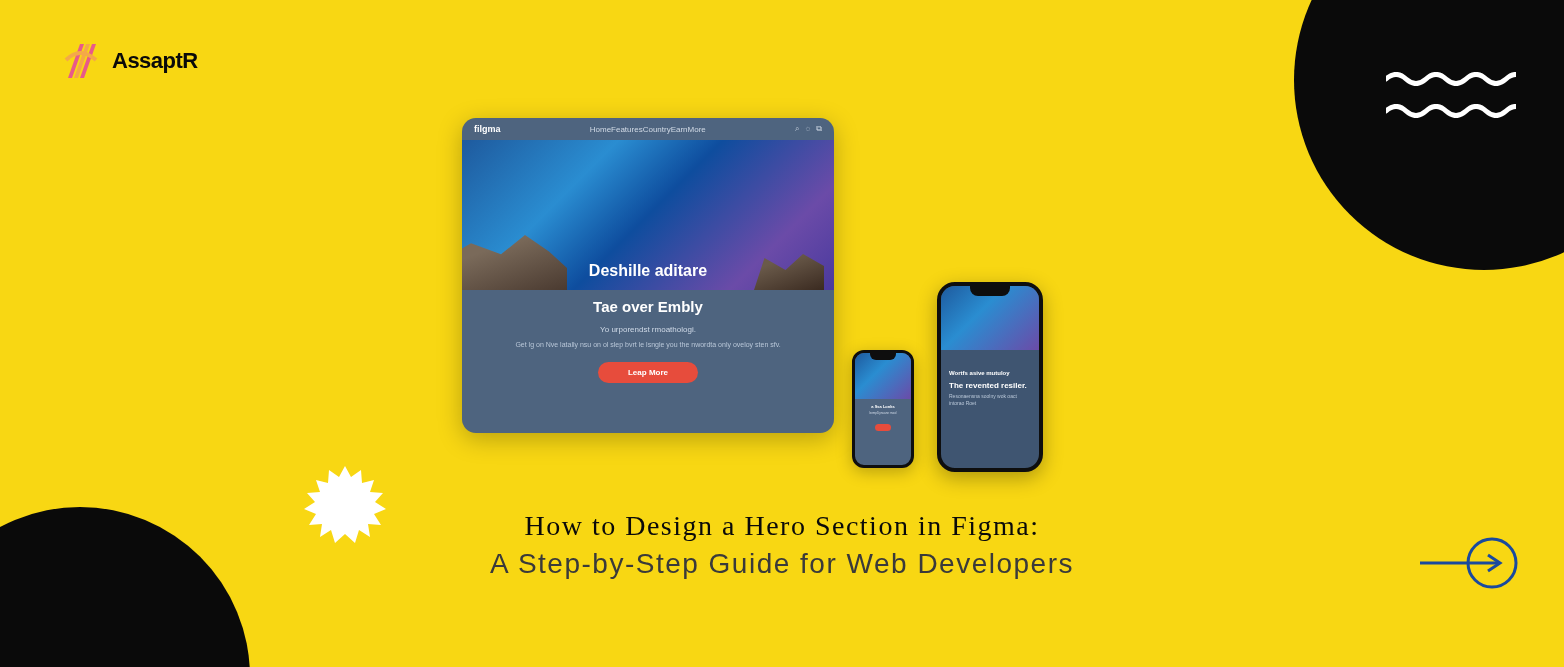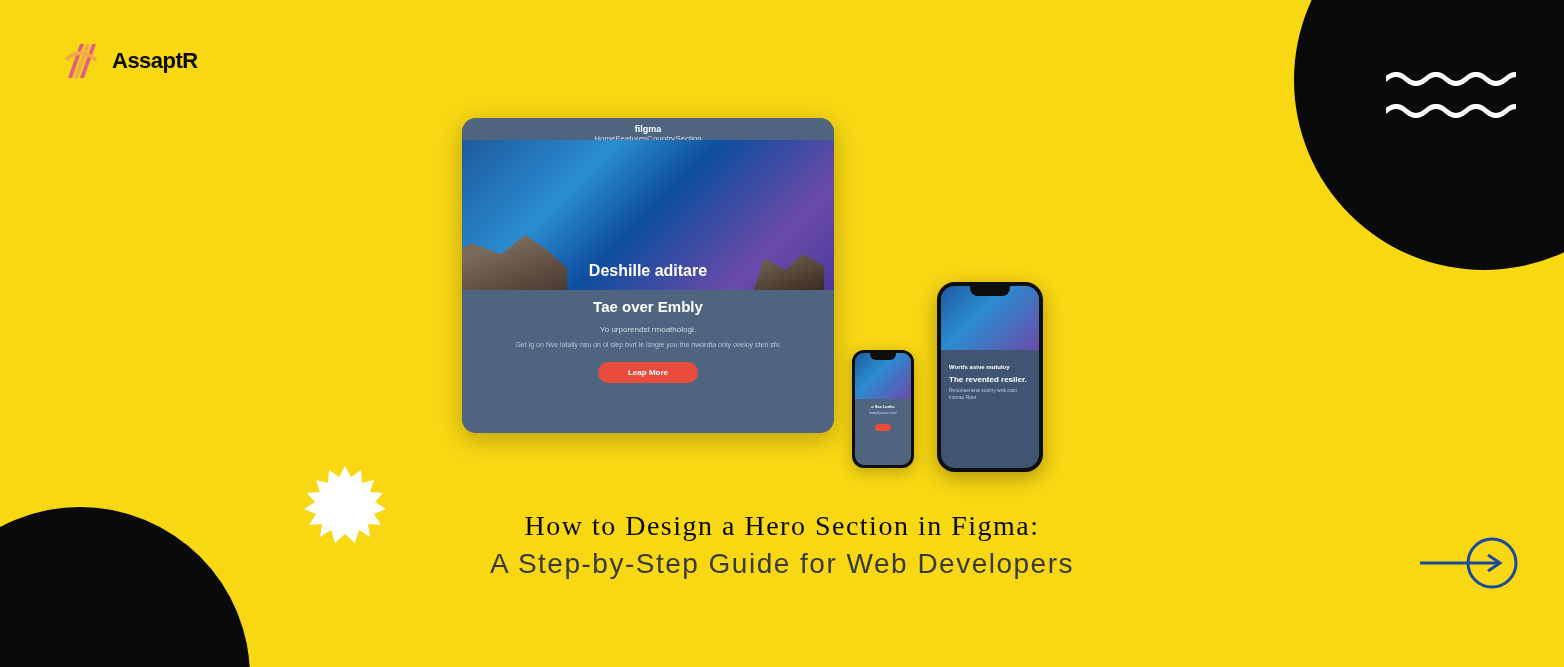--- a/index.html
+++ b/index.html
@@ -96,21 +96,20 @@
   box-shadow: 0 6px 24px rgba(0,0,0,0.25);
 }
 .desktop-nav {
   display: flex;
   align-items: center;
   justify-content: space-between;
   padding: 6px 12px;
   font-size: 8px;
   color: #d1dae6;
   height: 22px;
-  flex-direction: column;
 }
 .nav-brand { font-weight: 700; font-size: 9px; color: #fff; }
 .nav-links { display: flex; gap: 0; }
 .nav-icons { display: flex; gap: 6px; font-size: 8px; }
 .desktop-hero {
   position: relative;
   height: 150px;
   background: linear-gradient(135deg, #1e5a9e 0%, #2a8dd1 30%, #0e4d9e 50%, #6b4ba8 80%, #4a3a9e 100%);
   overflow: hidden;
 }
@@ -215,21 +214,21 @@
   transform: translateX(-50%);
   width: 40px;
   height: 10px;
   background: #0e0e0e;
   border-radius: 0 0 8px 8px;
 }
 .phone-lg-hero {
   height: 64px;
   background: linear-gradient(135deg, #1e5a9e 0%, #2a8dd1 40%, #6b4ba8 100%);
 }
-.phone-lg-body { padding: 14px 8px; }
+.phone-lg-body { padding: 20px 8px; }
 .phone-lg-t1 { color: #fff; font-size: 6px; font-weight: 700; line-height: 1.2; }
 .phone-lg-t2 { color: #fff; font-size: 8px; font-weight: 700; margin: 4px 0 2px; line-height: 1.2; }
 .phone-lg-copy { color: #b9c7d8; font-size: 5px; line-height: 1.4; }
 
 
 .headline {
   position: absolute;
   left: 50%;
   top: 510px;
   transform: translateX(-50%);
@@ -295,21 +294,21 @@
 
 <div class="devices">
 
   <div class="desktop">
     <div class="desktop-nav">
       <span class="nav-brand">filgma</span>
       <div class="nav-links">
         <span>Home</span>
         <span>Features</span>
         <span>Country</span>
-        <span>Section</span>
+        <span>EarnMore</span>
       </div>
       <div class="nav-icons">
         <span>⌕</span>
         <span>◌</span>
         <span>⧉</span>
       </div>
     </div>
     <div class="desktop-hero">
       <div class="mountain"></div>
       <div class="mountain2"></div>

